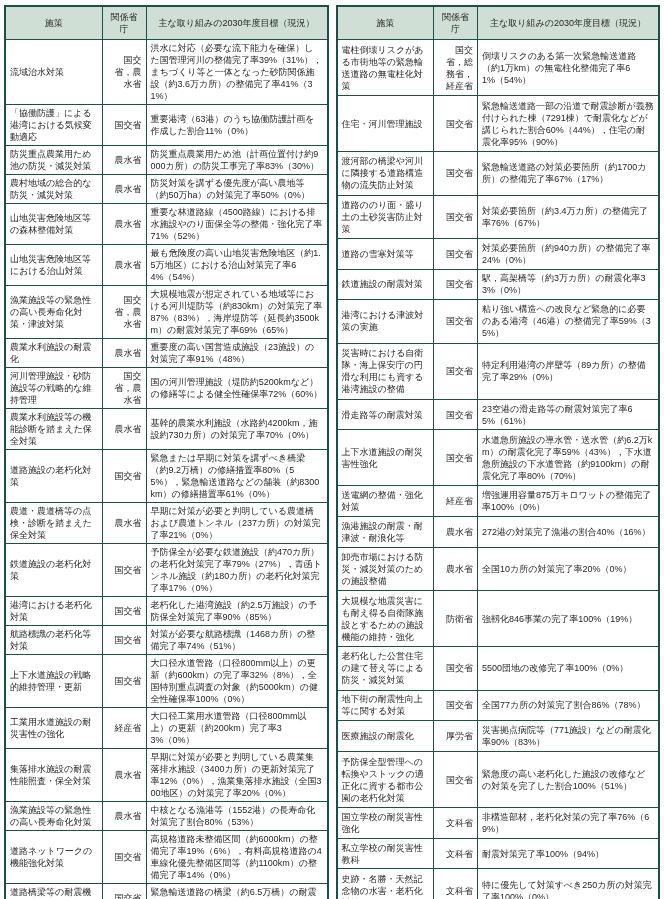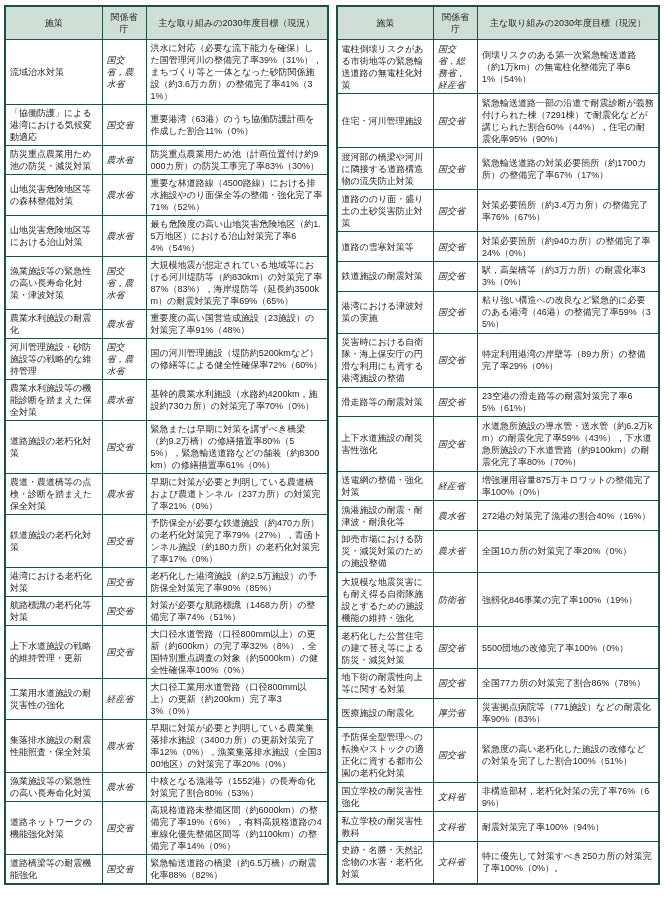--- a/index.html
+++ b/index.html
@@ -39,21 +39,21 @@
   }
   table.measures th{
     background:var(--header-bg);
     font-weight:normal;
     text-align:center;
     padding:4px 4px;
   }
   col.c-measure{width:97px;}
   col.c-ministry{width:44px;}
   td.measure{text-align:left;margin-left:44px;}
-  td.ministry{text-align:left;padding:2px 2px;font-style:italic;}
+  td.ministry{text-align:right;padding:2px 2px;}
   td.target{text-align:left;}
 </style>
 </head>
 <body>
 
 <div class="page">
 
   <table class="measures">
     <colgroup>
       <col class="c-measure">
@@ -77,20 +77,25 @@
           <td class="measure">「協働防護」による港湾における気候変動適応</td>
           <td class="ministry">国交省</td>
           <td class="target">重要港湾（63港）のうち協働防護計画を作成した割合11%（0%）</td>
         </tr>
         <tr>
           <td class="measure">防災重点農業用ため池の防災・減災対策</td>
           <td class="ministry">農水省</td>
           <td class="target">防災重点農業用ため池（計画位置付け約9000カ所）の防災工事完了率83%（30%）</td>
         </tr>
         <tr>
+          <td class="measure">農村地域の総合的な防災・減災対策</td>
+          <td class="ministry">農水省</td>
+          <td class="target">防災対策を講ずる優先度が高い農地等（約50万ha）の対策完了率50%（0%）</td>
+        </tr>
+        <tr>
           <td class="measure">山地災害危険地区等の森林整備対策</td>
           <td class="ministry">農水省</td>
           <td class="target">重要な林道路線（4500路線）における排水施設やのり面保全等の整備・強化完了率71%（52%）</td>
         </tr>
         <tr>
           <td class="measure">山地災害危険地区等における治山対策</td>
           <td class="ministry">農水省</td>
           <td class="target">最も危険度の高い山地災害危険地区（約1.5万地区）における治山対策完了率64%（54%）</td>
         </tr>
         <tr>

